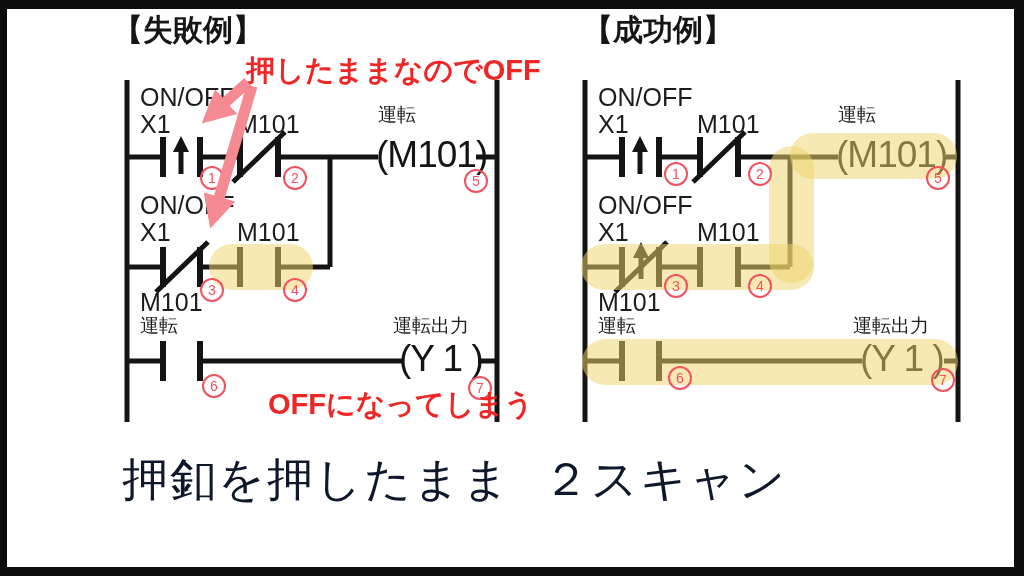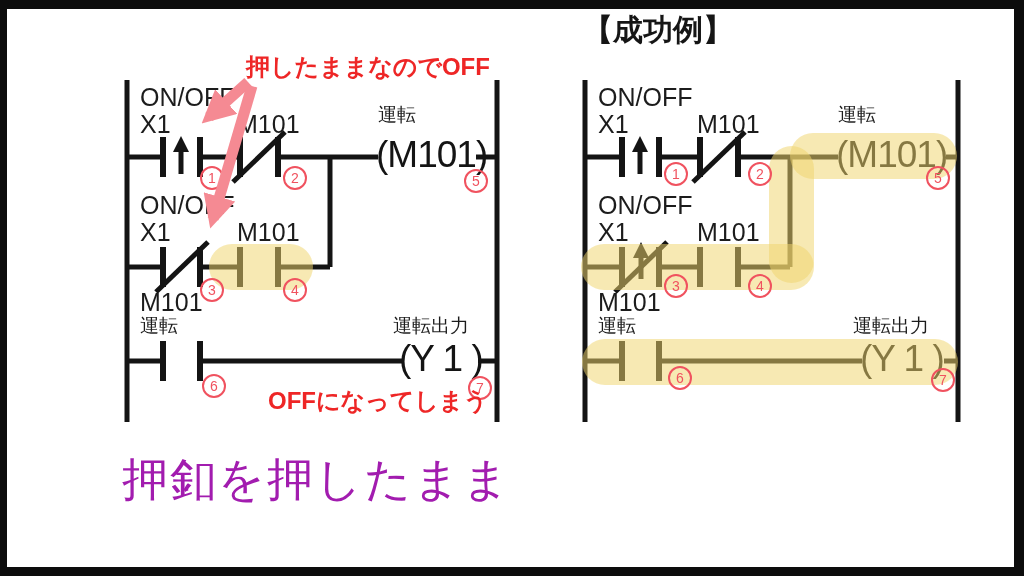--- a/index.html
+++ b/index.html
@@ -15,22 +15,22 @@
   .lbl.jp{font-size:19px;}
   .coil{position:absolute;color:#141414;font-size:37px;line-height:1;white-space:nowrap;
         letter-spacing:-1px;z-index:2;}
   .title{position:absolute;color:#151515;font-size:30px;font-weight:600;white-space:nowrap;z-index:2;}
   
   .hl{position:absolute;background:rgba(240,213,110,0.52);border-radius:23px;z-index:3;}
   
   .circ{position:absolute;width:20px;height:20px;border:2px solid #f0525f;border-radius:50%;
         color:#f0525f;font-size:14px;line-height:20px;text-align:center;z-index:4;background:transparent;}
   
-  .redann{position:absolute;color:#ee2626;font-size:24px;font-weight:700;white-space:nowrap;z-index:5;}
-  .caption{position:absolute;color:#a21caf;font-size:46px;font-weight:400;letter-spacing:2px;
+  .redann{position:absolute;color:#ee2626;font-size:29px;font-weight:700;white-space:nowrap;z-index:5;}
+  .caption{position:absolute;color:#0f172a;font-size:46px;font-weight:400;letter-spacing:2px;
            white-space:nowrap;z-index:2;}
   #copyright{position:absolute;left:868px;top:534px;width:142px;text-align:right;color:#222;
              font-size:25px;z-index:5;white-space:nowrap;}
   #arrows{position:absolute;left:0;top:0;z-index:5;}
 </style>
 </head>
 <body>
 
 <div id="stage">
 
@@ -101,20 +101,21 @@
       <line x1="738" y1="267" x2="790" y2="267"></line>
 
       <line x1="585" y1="361" x2="622" y2="361"></line>
       <line x1="622" y1="341" x2="622" y2="381" stroke-width="6"></line>
       <line x1="659" y1="341" x2="659" y2="381" stroke-width="6"></line>
       <line x1="659" y1="361" x2="862" y2="361"></line>
       <line x1="944" y1="361" x2="958" y2="361"></line>
     </g>
   </svg>
 
+  <div class="title" style="left:113px;top:10px;">【失敗例】</div>
   <div class="title" style="left:575px;top:10px;margin-left:8px;">【成功例】</div>
 
   <div class="lbl" style="left:140px;top:84px;">ON/OFF</div>
   <div class="lbl" style="left:140px;top:111px;">X1</div>
   <div class="lbl" style="left:237px;top:111px;">M101</div>
   <div class="lbl jp" style="left:378px;top:105px;">運転</div>
   <div class="coil" style="left:376px;top:136px;">(M101)</div>
   <div class="lbl" style="left:140px;top:192px;">ON/OFF</div>
   <div class="lbl" style="left:140px;top:219px;">X1</div>
   <div class="lbl" style="left:237px;top:219px;">M101</div>
@@ -165,16 +166,17 @@
     <defs>
       <marker id="ah" viewBox="0 0 10 10" refX="7" refY="5" markerWidth="3" markerHeight="3" orient="auto">
         <path d="M0,0 L10,5 L0,10 z" fill="#f58a93"></path>
       </marker>
     </defs>
     <line x1="248" y1="82" x2="209" y2="117" stroke="#f58a93" stroke-width="11" marker-end="url(#ah)"></line>
     <line x1="252" y1="86" x2="213" y2="219" stroke="#f58a93" stroke-width="11" marker-end="url(#ah)"></line>
   </svg>
 
   <div class="caption" style="left:122px;top:449px;">押釦を押したまま</div>
+  <div class="caption" style="left:543px;top:449px;">２スキャン</div>
 
 
   <div id="frame"></div>
 </div>
 
 </body></html>

